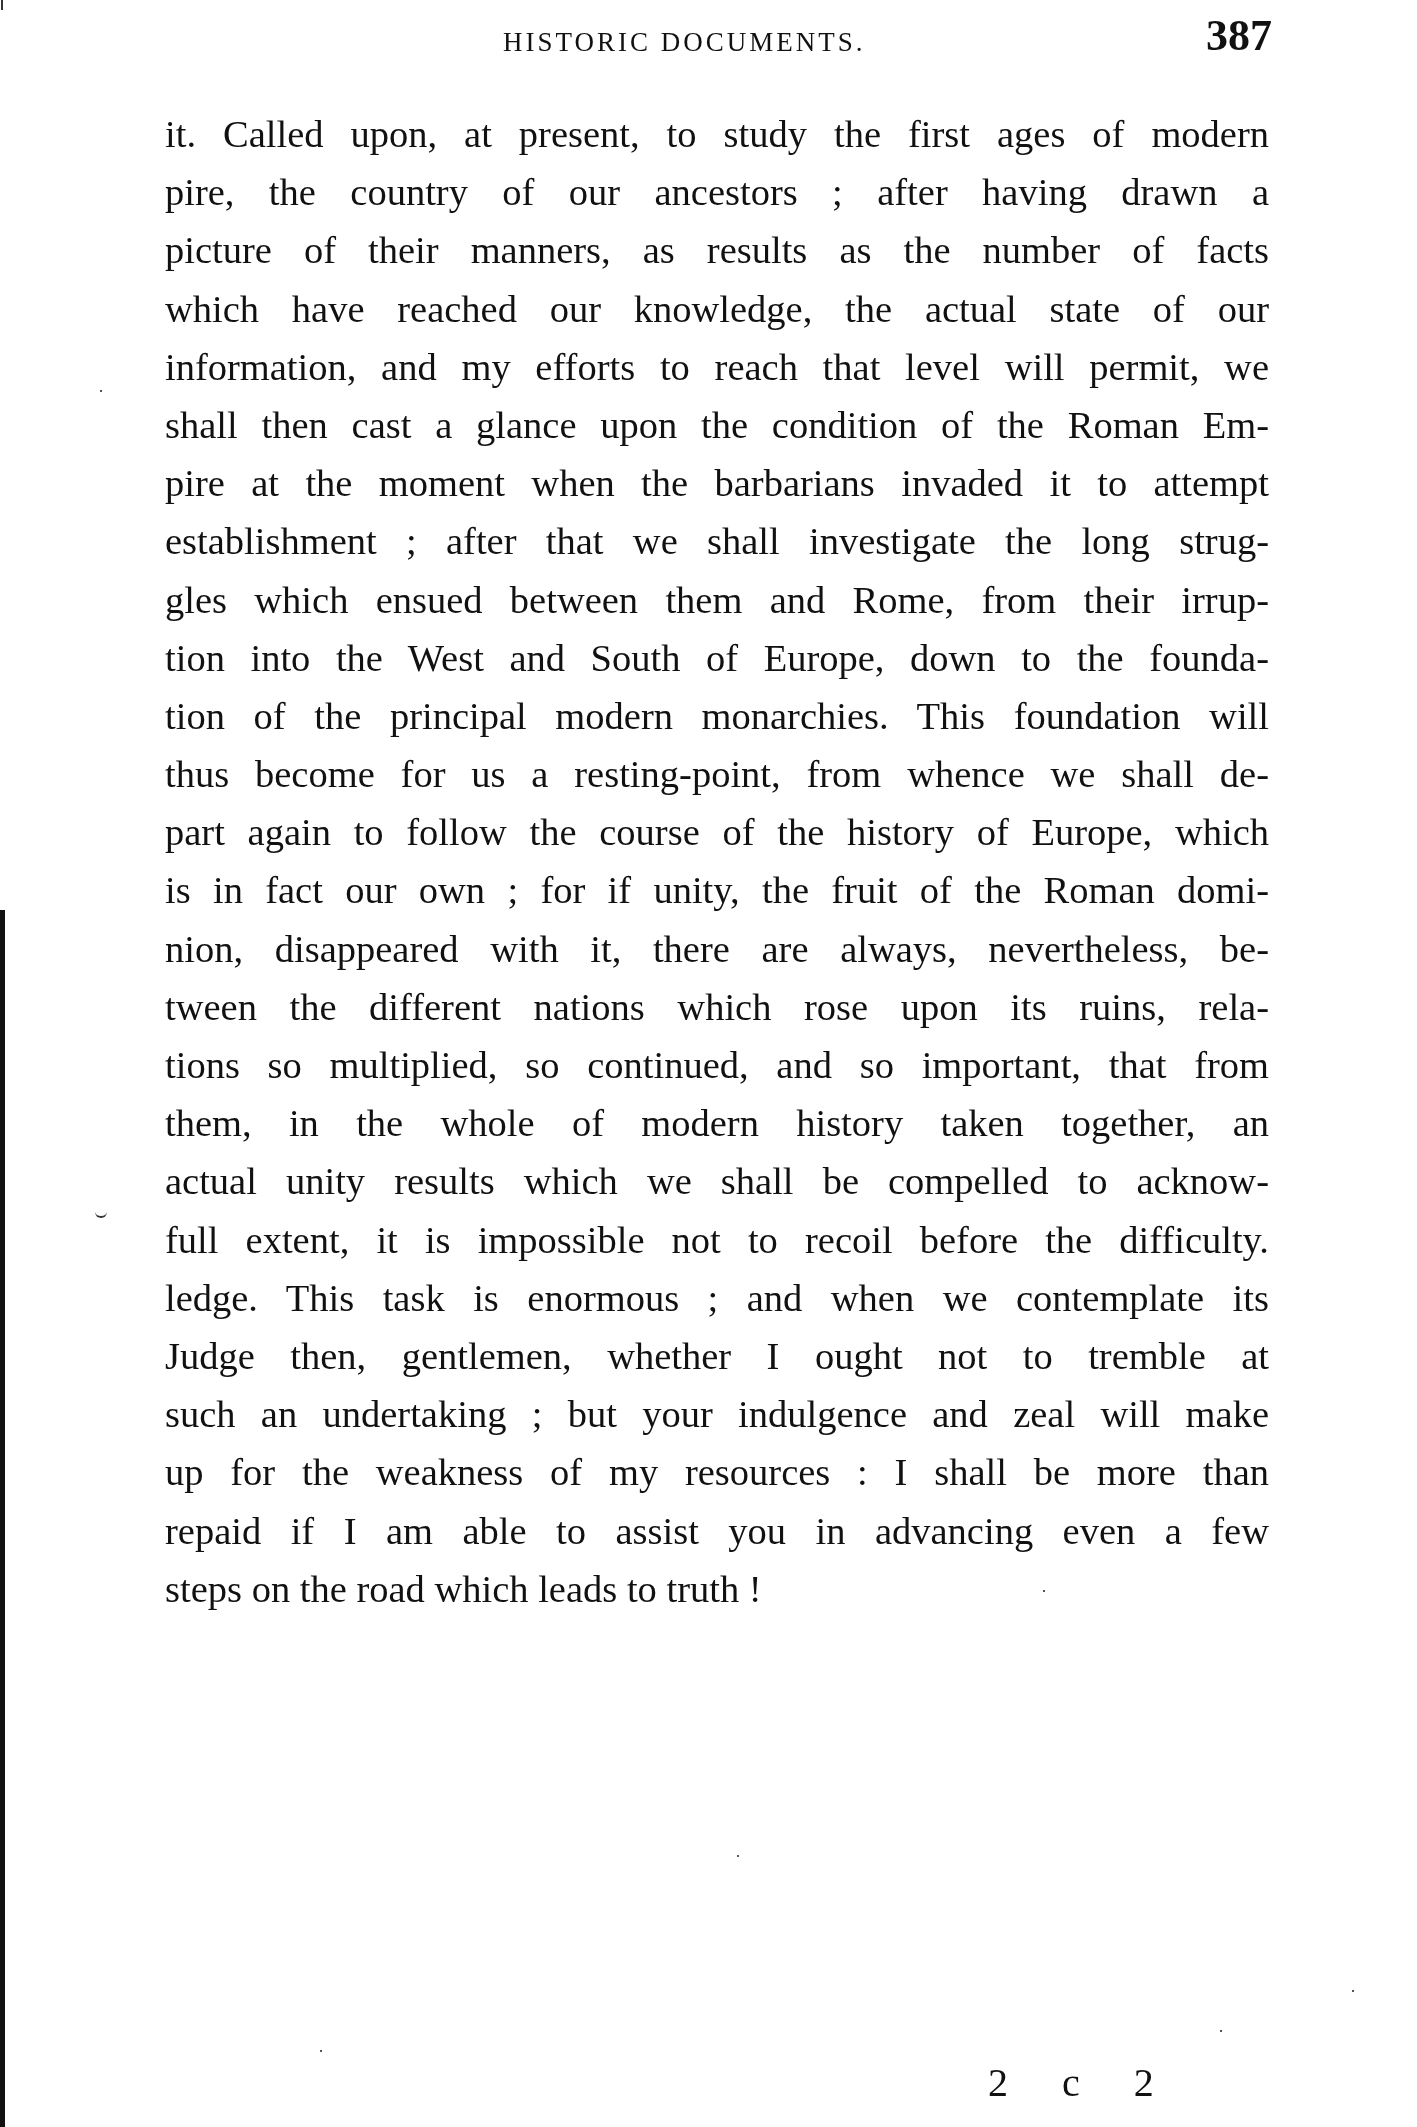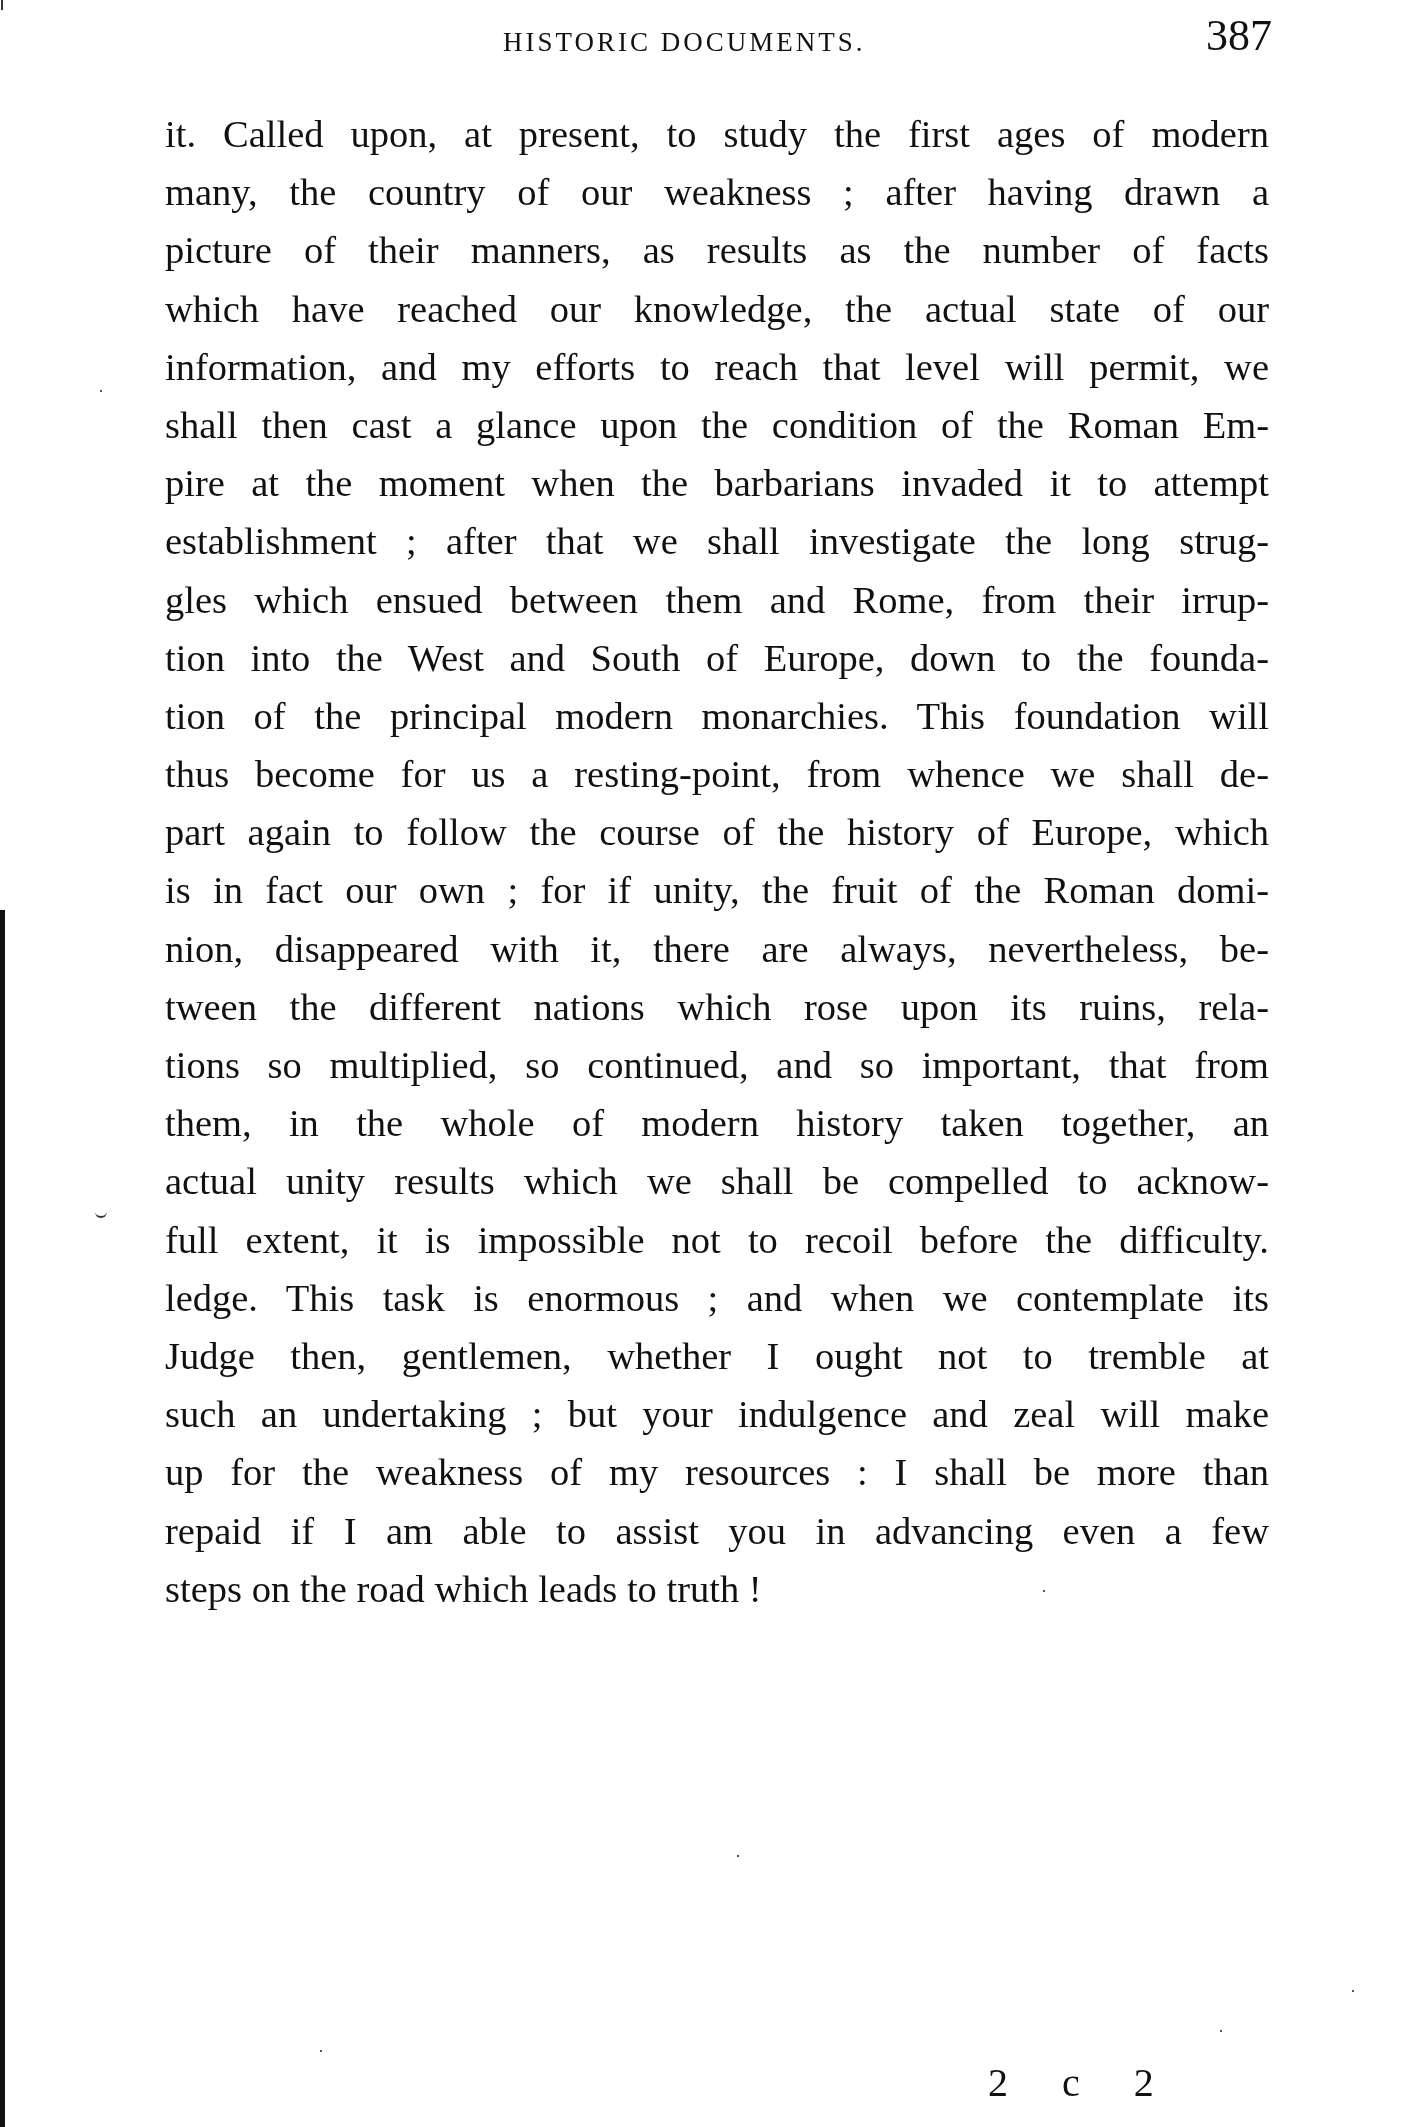--- a/index.html
+++ b/index.html
@@ -28,20 +28,21 @@
     transform-origin: left top;
   }
   .page-number {
     position: absolute;
     left: 1192px;
     top: 12px;
     width: 80px;
     text-align: right;
     font-size: 44px;
     line-height: 48px;
+    font-weight: bold;
   }
   .body-text {
     position: absolute;
     left: 165px;
     top: 105px;
     width: 1104px;
     margin: 0;
     padding: 0;
   }
   .line {
@@ -103,21 +104,21 @@
 
 <div class="binding-mark-top"></div>
 <div class="binding-edge"></div>
 <div class="stray-mark"></div>
 
 <div class="running-head">HISTORIC DOCUMENTS.</div>
 <div class="page-number">387</div>
 
 <div class="body-text">
   <span class="line">it.  Called upon, at present, to study the first ages of modern</span>
-  <span class="line">many, the country of our weakness ; after having drawn a</span>
+  <span class="line">pire, the country of our ancestors ; after having drawn a</span>
   <span class="line">picture of their manners, as results as the number of facts</span>
   <span class="line">which have reached our knowledge, the actual state of our</span>
   <span class="line">information, and my efforts to reach that level will permit, we</span>
   <span class="line">shall then cast a glance upon the condition of the Roman Em-</span>
   <span class="line">pire at the moment when the barbarians invaded it to attempt</span>
   <span class="line">establishment ; after that we shall investigate the long strug-</span>
   <span class="line">gles which ensued between them and Rome, from their irrup-</span>
   <span class="line">tion into the West and South of Europe, down to the founda-</span>
   <span class="line">tion of the principal modern monarchies.  This foundation will</span>
   <span class="line">thus become for us a resting-point, from whence we shall de-</span>

